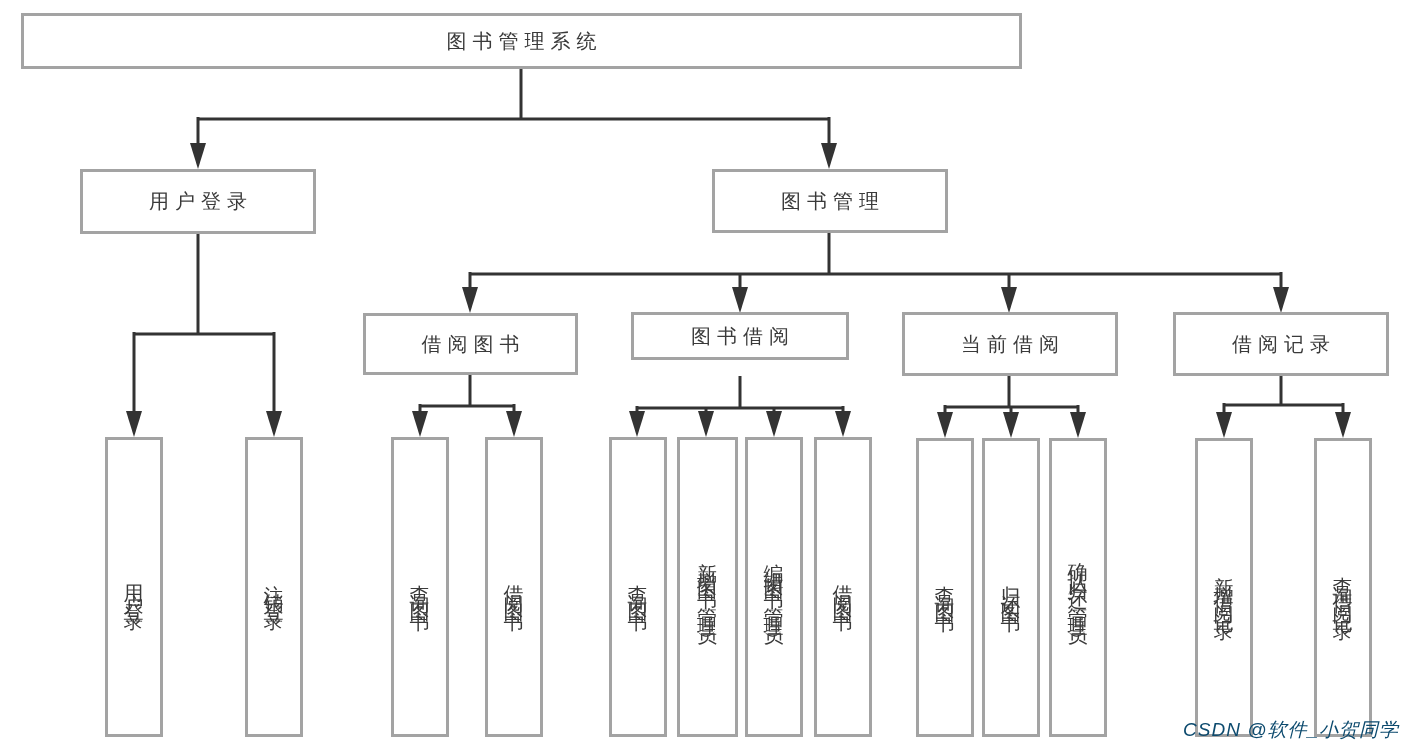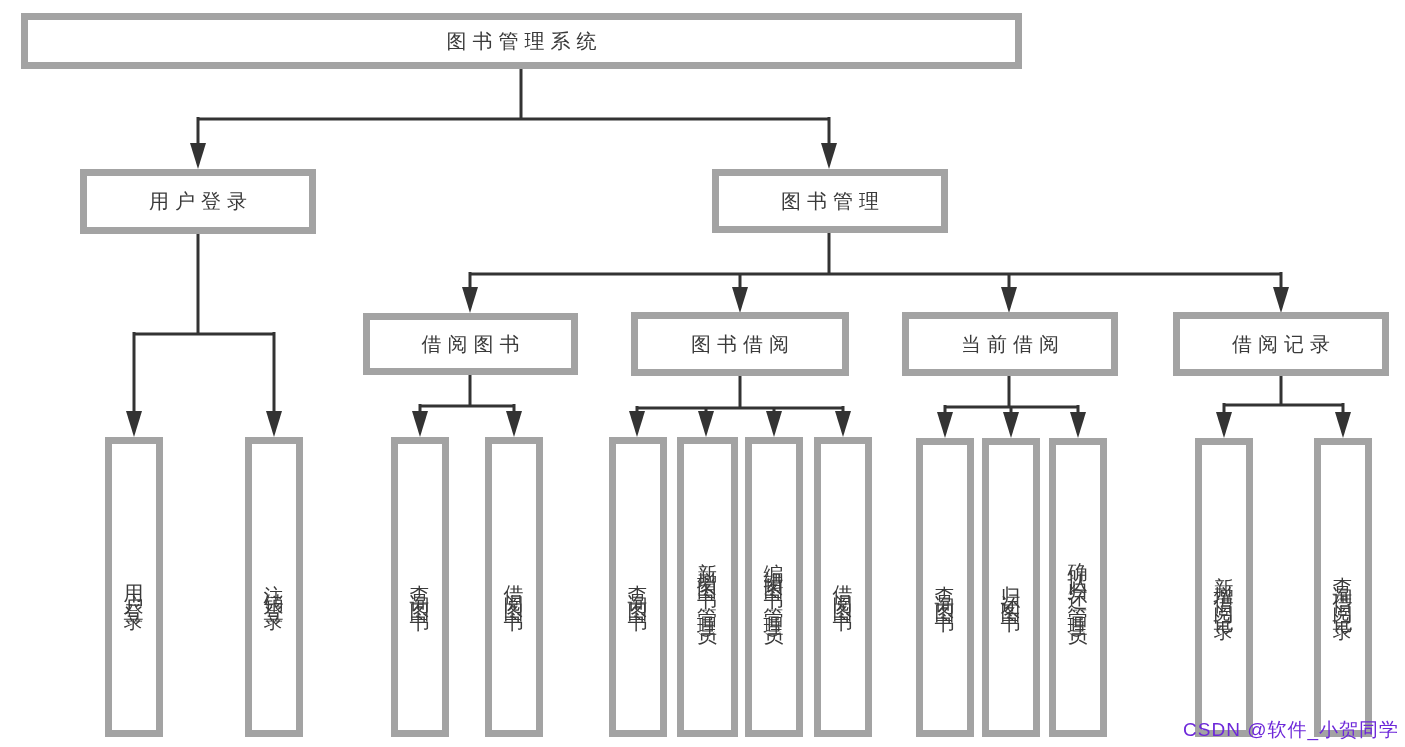--- a/index.html
+++ b/index.html
@@ -14,21 +14,21 @@
   }
   .connectors {
     position: absolute;
     left: 0; top: 0;
     width: 1405px; height: 747px;
   }
   .connectors line { stroke: #333333; stroke-width: 3; }
   .connectors polygon { fill: #333333; }
   .node {
     position: absolute;
-    border: 7px solid #a3a3a3;
+    border: 3px solid #a3a3a3;
     background: #ffffff;
     display: flex;
     align-items: center;
     justify-content: center;
     color: #3a3a3a;
     font-size: 20px;
   }
   .hnode span {
     letter-spacing: 6px;
     text-indent: 6px;
@@ -39,23 +39,24 @@
     letter-spacing: 9px;
     line-height: 1;
     white-space: nowrap;
   }
   .watermark {
     position: absolute;
     right: 6px;
     bottom: 4px;
     font-size: 19px;
     letter-spacing: 1px;
-    color: #6d28d9;
+    color: #0c4a6e;
     z-index: 5;
     white-space: nowrap;
+    font-style: italic;
   }
 </style>
 </head>
 <body>
 
 <div class="canvas">
 
   <svg class="connectors" viewBox="0 0 1405 747" xmlns="http://www.w3.org/2000/svg">
 
     <line x1="521" y1="69" x2="521" y2="119"></line>
@@ -125,21 +126,21 @@
   <div class="node hnode" style="left:80px; top:169px; width:236px; height:65px;">
     <span>用户登录</span>
   </div>
   <div class="node hnode" style="left:712px; top:169px; width:236px; height:64px;">
     <span>图书管理</span>
   </div>
 
   <div class="node hnode" style="left:363px; top:313px; width:215px; height:62px;">
     <span>借阅图书</span>
   </div>
-  <div class="node hnode" style="left:631px; top:312px; width:218px; height:64px;">
+  <div class="node hnode" style="left:631px; top:312px; width:218px; height:48px;">
     <span>图书借阅</span>
   </div>
   <div class="node hnode" style="left:1173px; top:312px; width:216px; height:64px;">
     <span>借阅记录</span>
   </div>
   <div class="node hnode" style="left:902px; top:312px; width:216px; height:64px;">
     <span>当前借阅</span>
   </div>
 
   <div class="node leaf" style="left:105px; top:437px; width:58px; height:300px;">

